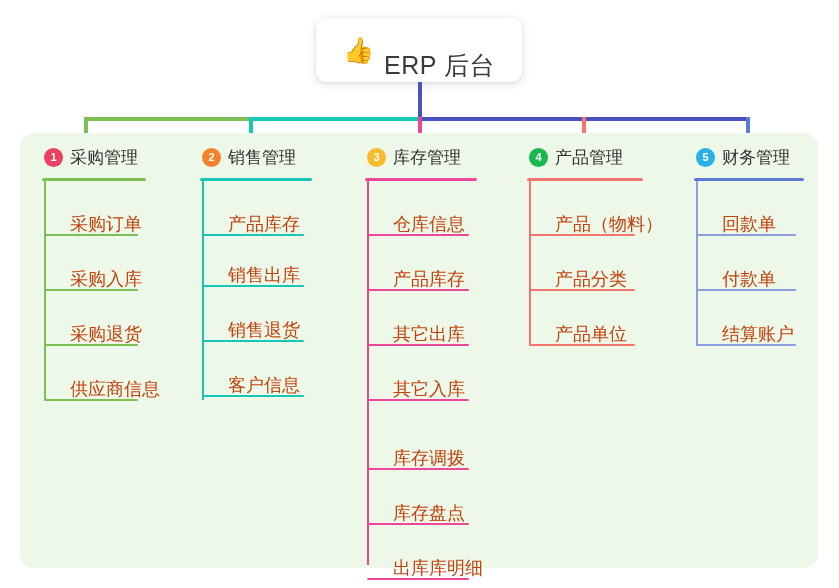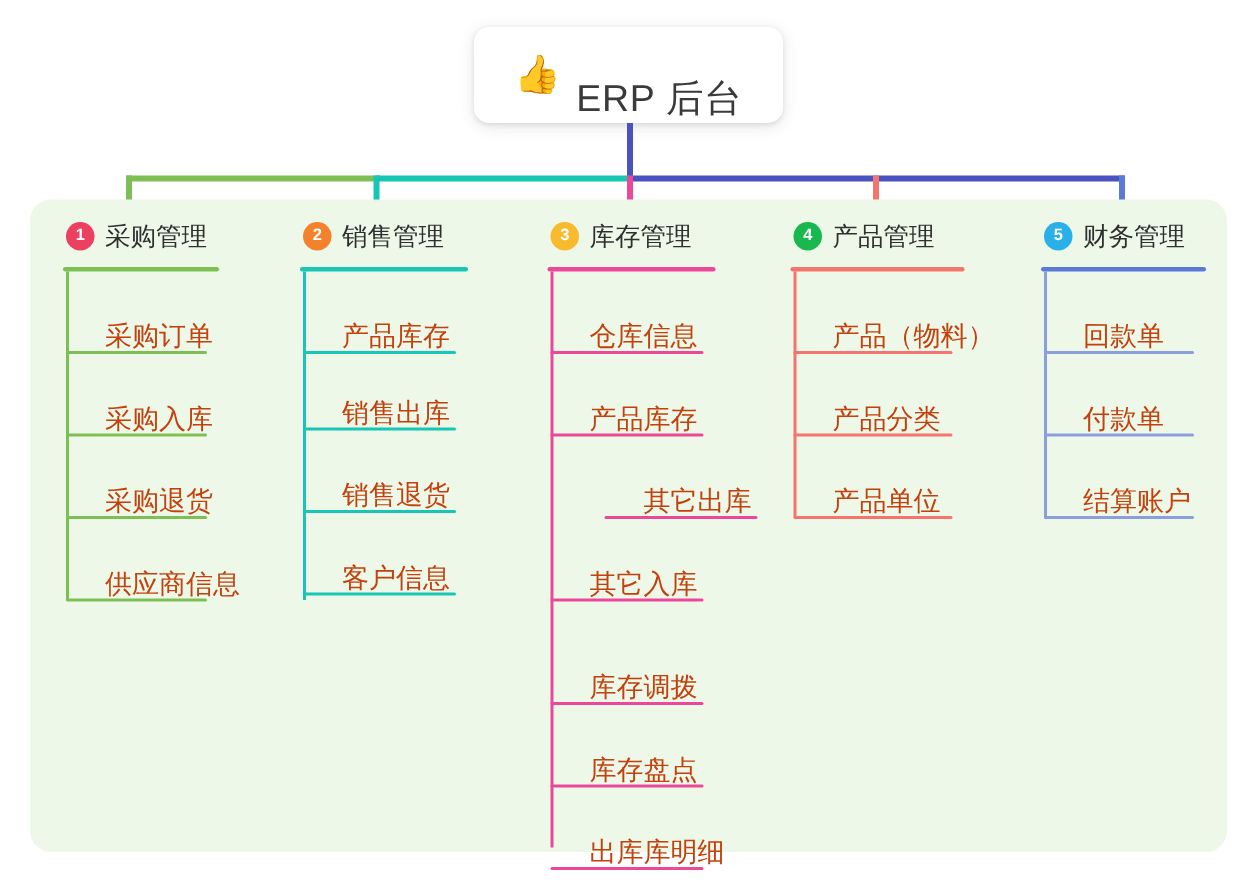--- a/index.html
+++ b/index.html
@@ -223,21 +223,21 @@
       <div class="children" style="height: 385px;">
         <div class="spine" style="background: rgb(236, 72, 153); height: 384px;"></div>
         <div class="child" style="height: 55px; padding-top: 16px;">
           <span class="child-label">仓库信息</span>
           <div class="child-rule" style="background: rgb(236, 72, 153); width: 102px;"></div>
         </div>
         <div class="child" style="height: 55px; padding-top: 16px; align-items: flex-end;">
           <span class="child-label">产品库存</span>
           <div class="child-rule" style="background: rgb(236, 72, 153); width: 102px;"></div>
         </div>
-        <div class="child" style="height: 55px; padding-top: 16px; margin-left: 36px;">
+        <div class="child" style="height: 55px; padding-top: 16px;">
           <span class="child-label">其它出库</span>
           <div class="child-rule" style="background: rgb(236, 72, 153); width: 102px;"></div>
         </div>
         <div class="child" style="height: 55px; padding-top: 16px;">
           <span class="child-label">其它入库</span>
           <div class="child-rule" style="background: rgb(236, 72, 153); width: 102px;"></div>
         </div>
         <div class="child" style="height: 69px; padding-top: 16px;">
           <span class="child-label">库存调拨</span>
           <div class="child-rule" style="background: rgb(236, 72, 153); width: 102px;"></div>

